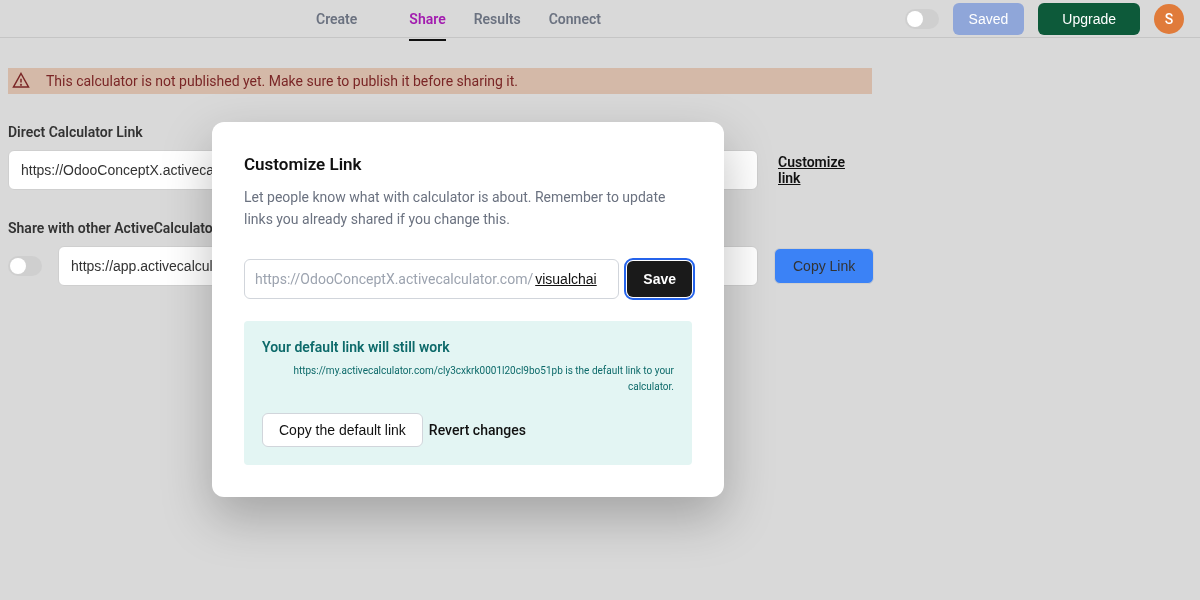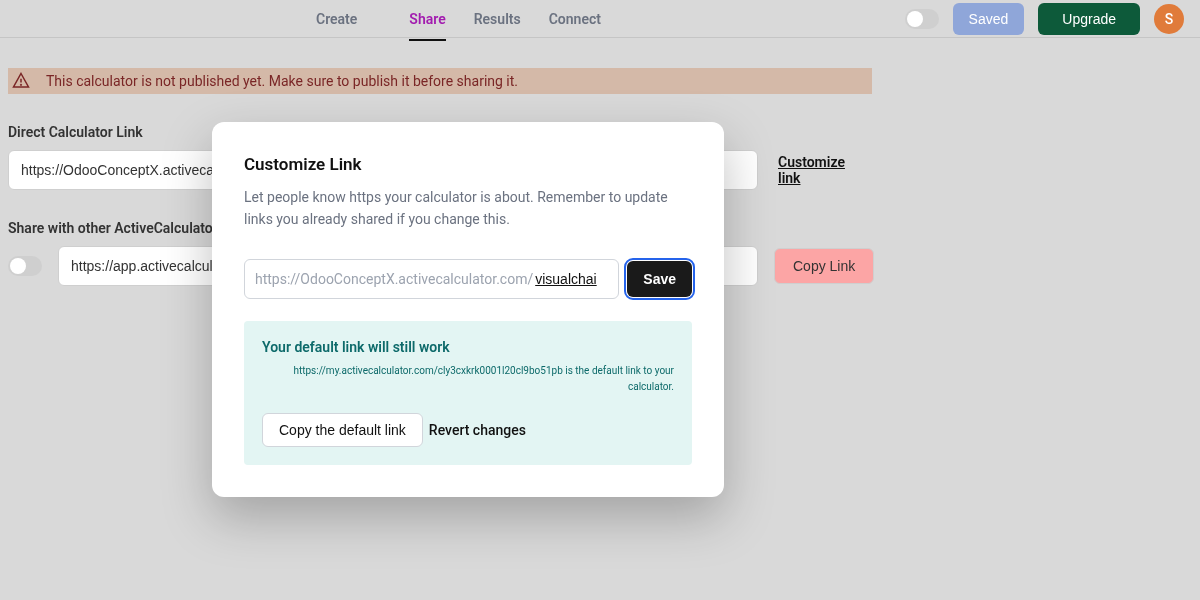--- a/index.html
+++ b/index.html
@@ -158,21 +158,21 @@
     }
     .share-row {
       display: flex;
       align-items: center;
       gap: 16px;
       margin-top: 10px;
     }
     .share-row .toggle-switch { flex-shrink: 0; }
     .share-row .url-input { flex: 0 0 700px; }
     .copy-link-btn {
-      background: #fca5a5;
+      background: #3b82f6;
       border: 1px solid #cfcfcf;
       border-radius: 6px;
       padding: 9px 18px;
       font-size: 14px;
       font-weight: 500;
       cursor: pointer;
       color: #333;
     }
     
     
@@ -318,21 +318,21 @@
   <div class="section-label">Share with other ActiveCalculator users</div>
   <div class="share-row">
     <div class="toggle-switch"></div>
     <input class="url-input" value="https://app.activecalculator.com/" style="">
     <button class="copy-link-btn">Copy Link</button>
   </div>
 </div>
 
 <div class="modal">
   <div class="modal-title">Customize Link</div>
-  <div class="modal-desc">Let people know https your calculator is about. Remember to update links you already shared if you change this.</div>
+  <div class="modal-desc">Let people know what with calculator is about. Remember to update links you already shared if you change this.</div>
   <div class="modal-input-row">
     <div class="modal-input-wrap">
       <span class="modal-input-prefix">https://OdooConceptX.activecalculator.com/</span>
       <input class="modal-input-value" value="visualchai" style="">
     </div>
     <button class="save-btn">Save</button>
   </div>
   <div class="modal-info-box">
     <div class="modal-info-title">Your default link will still work</div>
     <div class="modal-info-text">https://my.activecalculator.com/cly3cxkrk0001l20cl9bo51pb is the default link to your calculator.</div>

